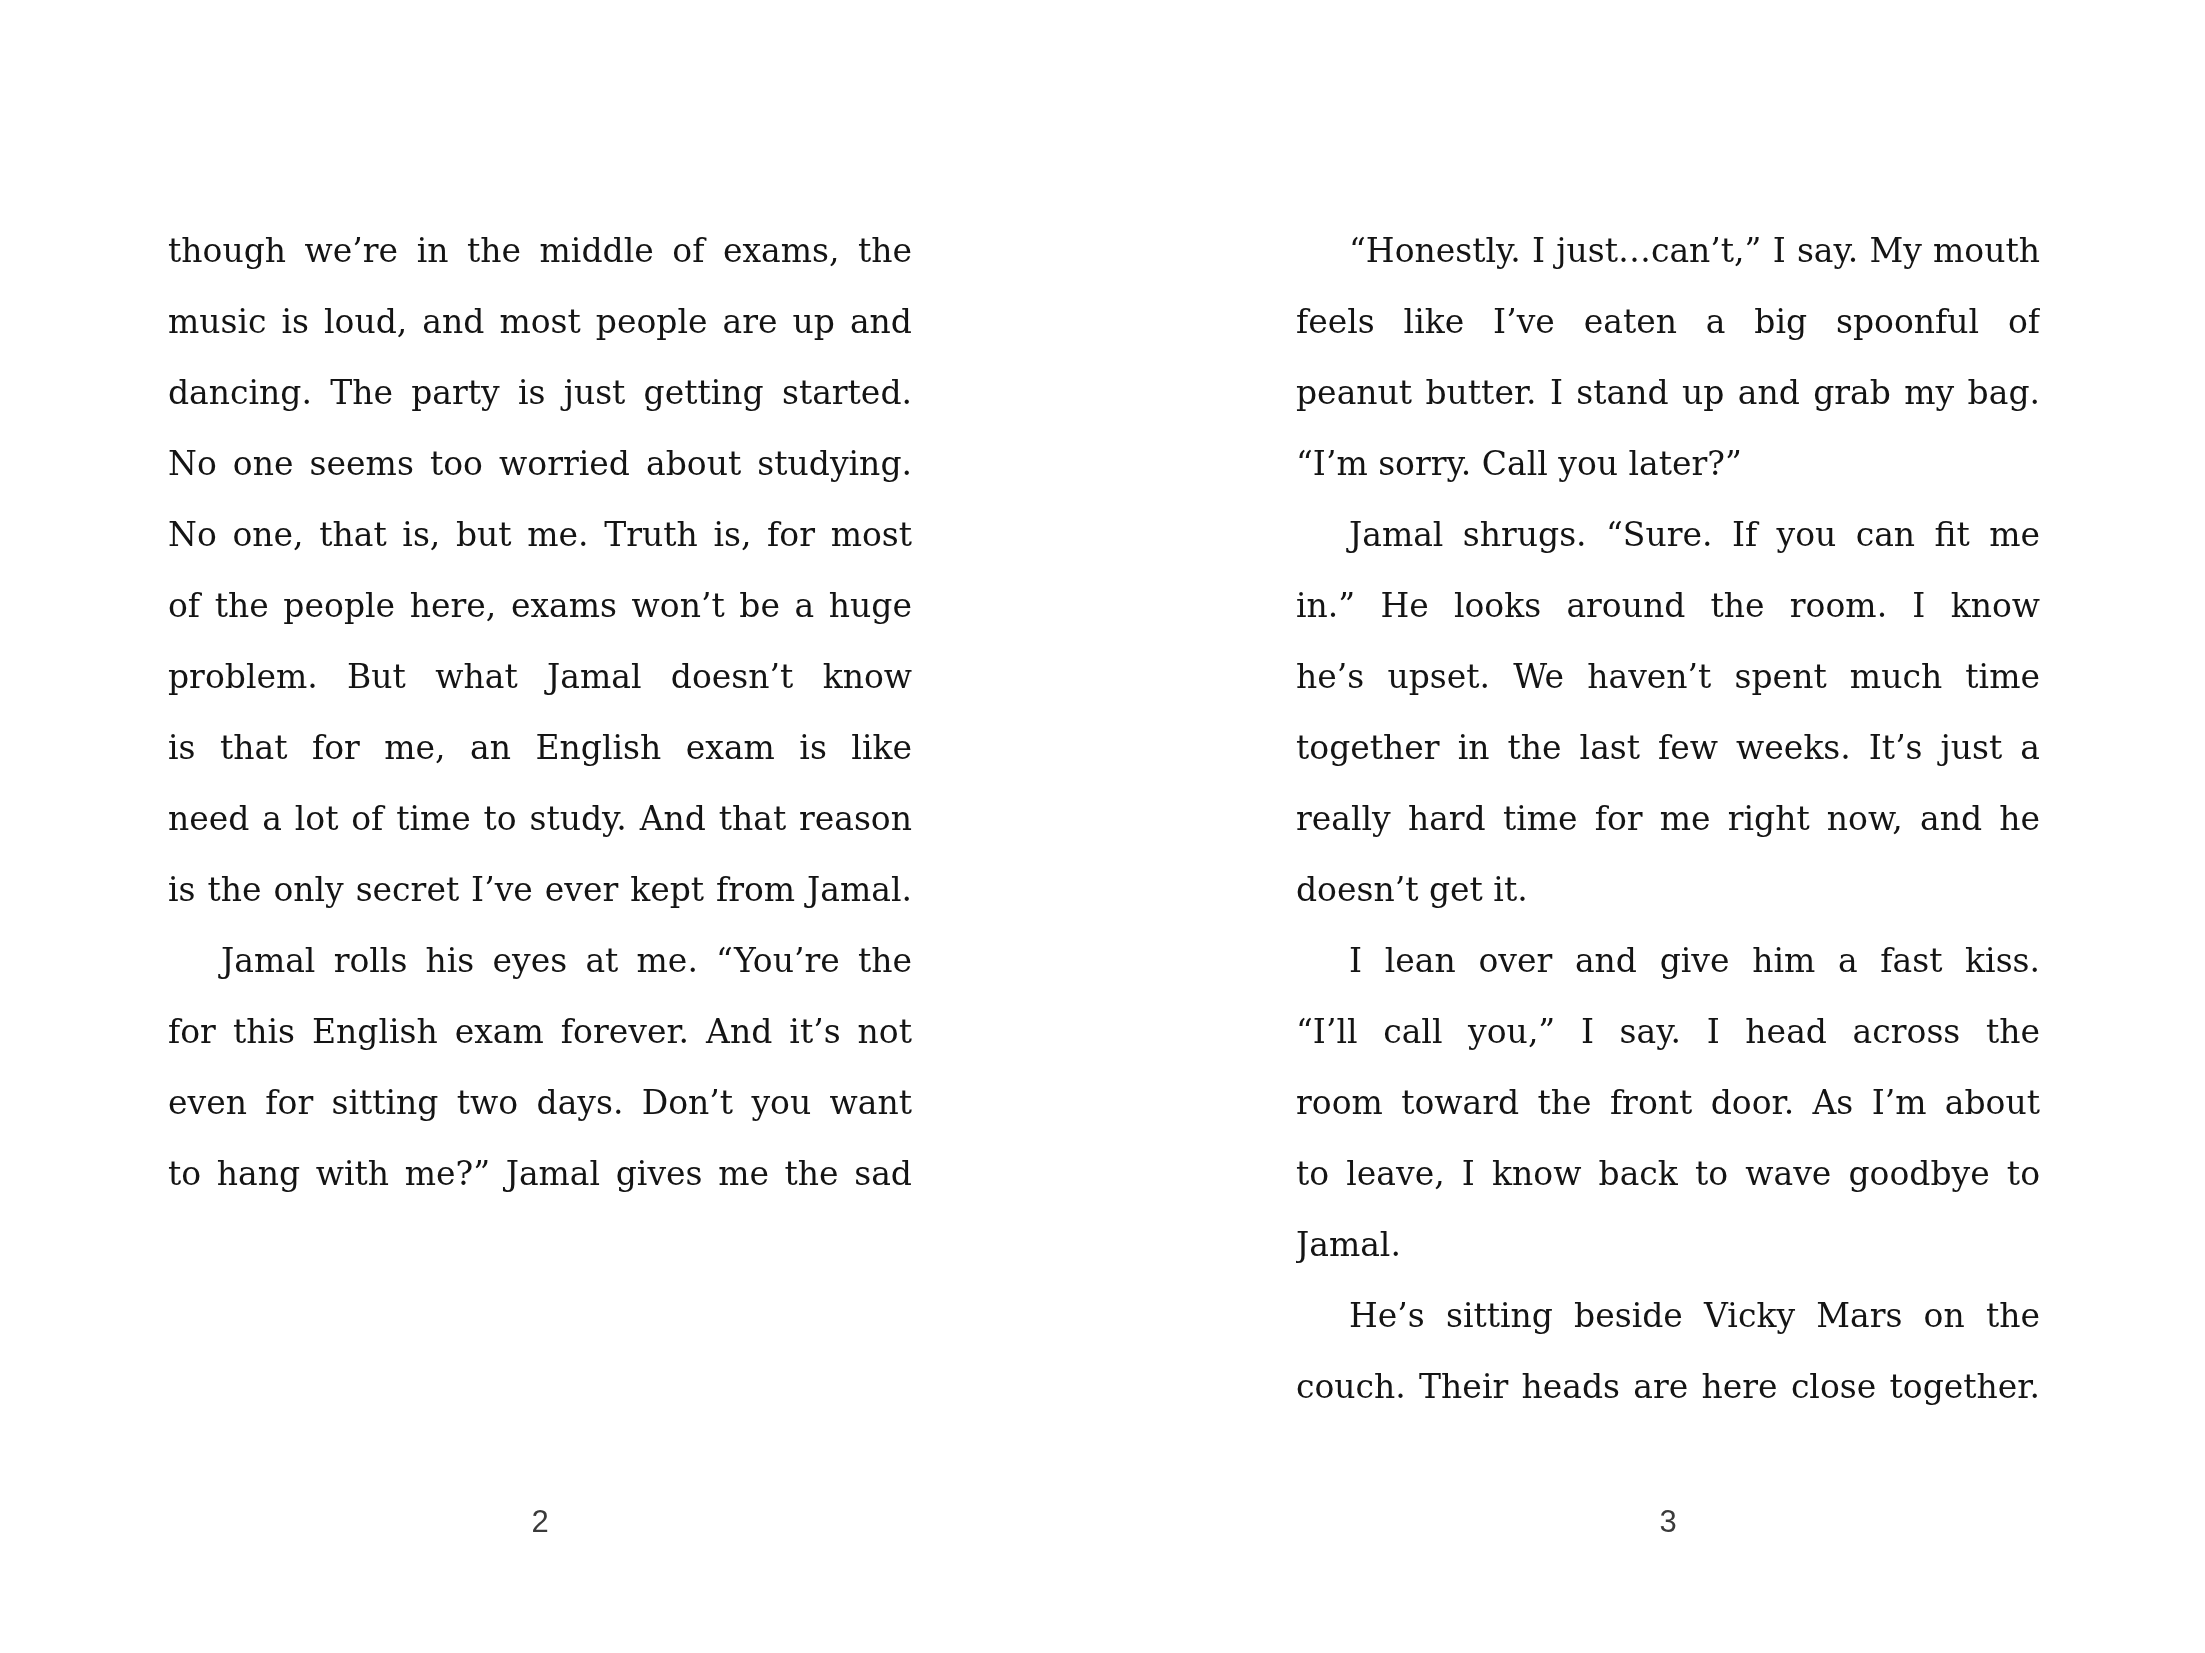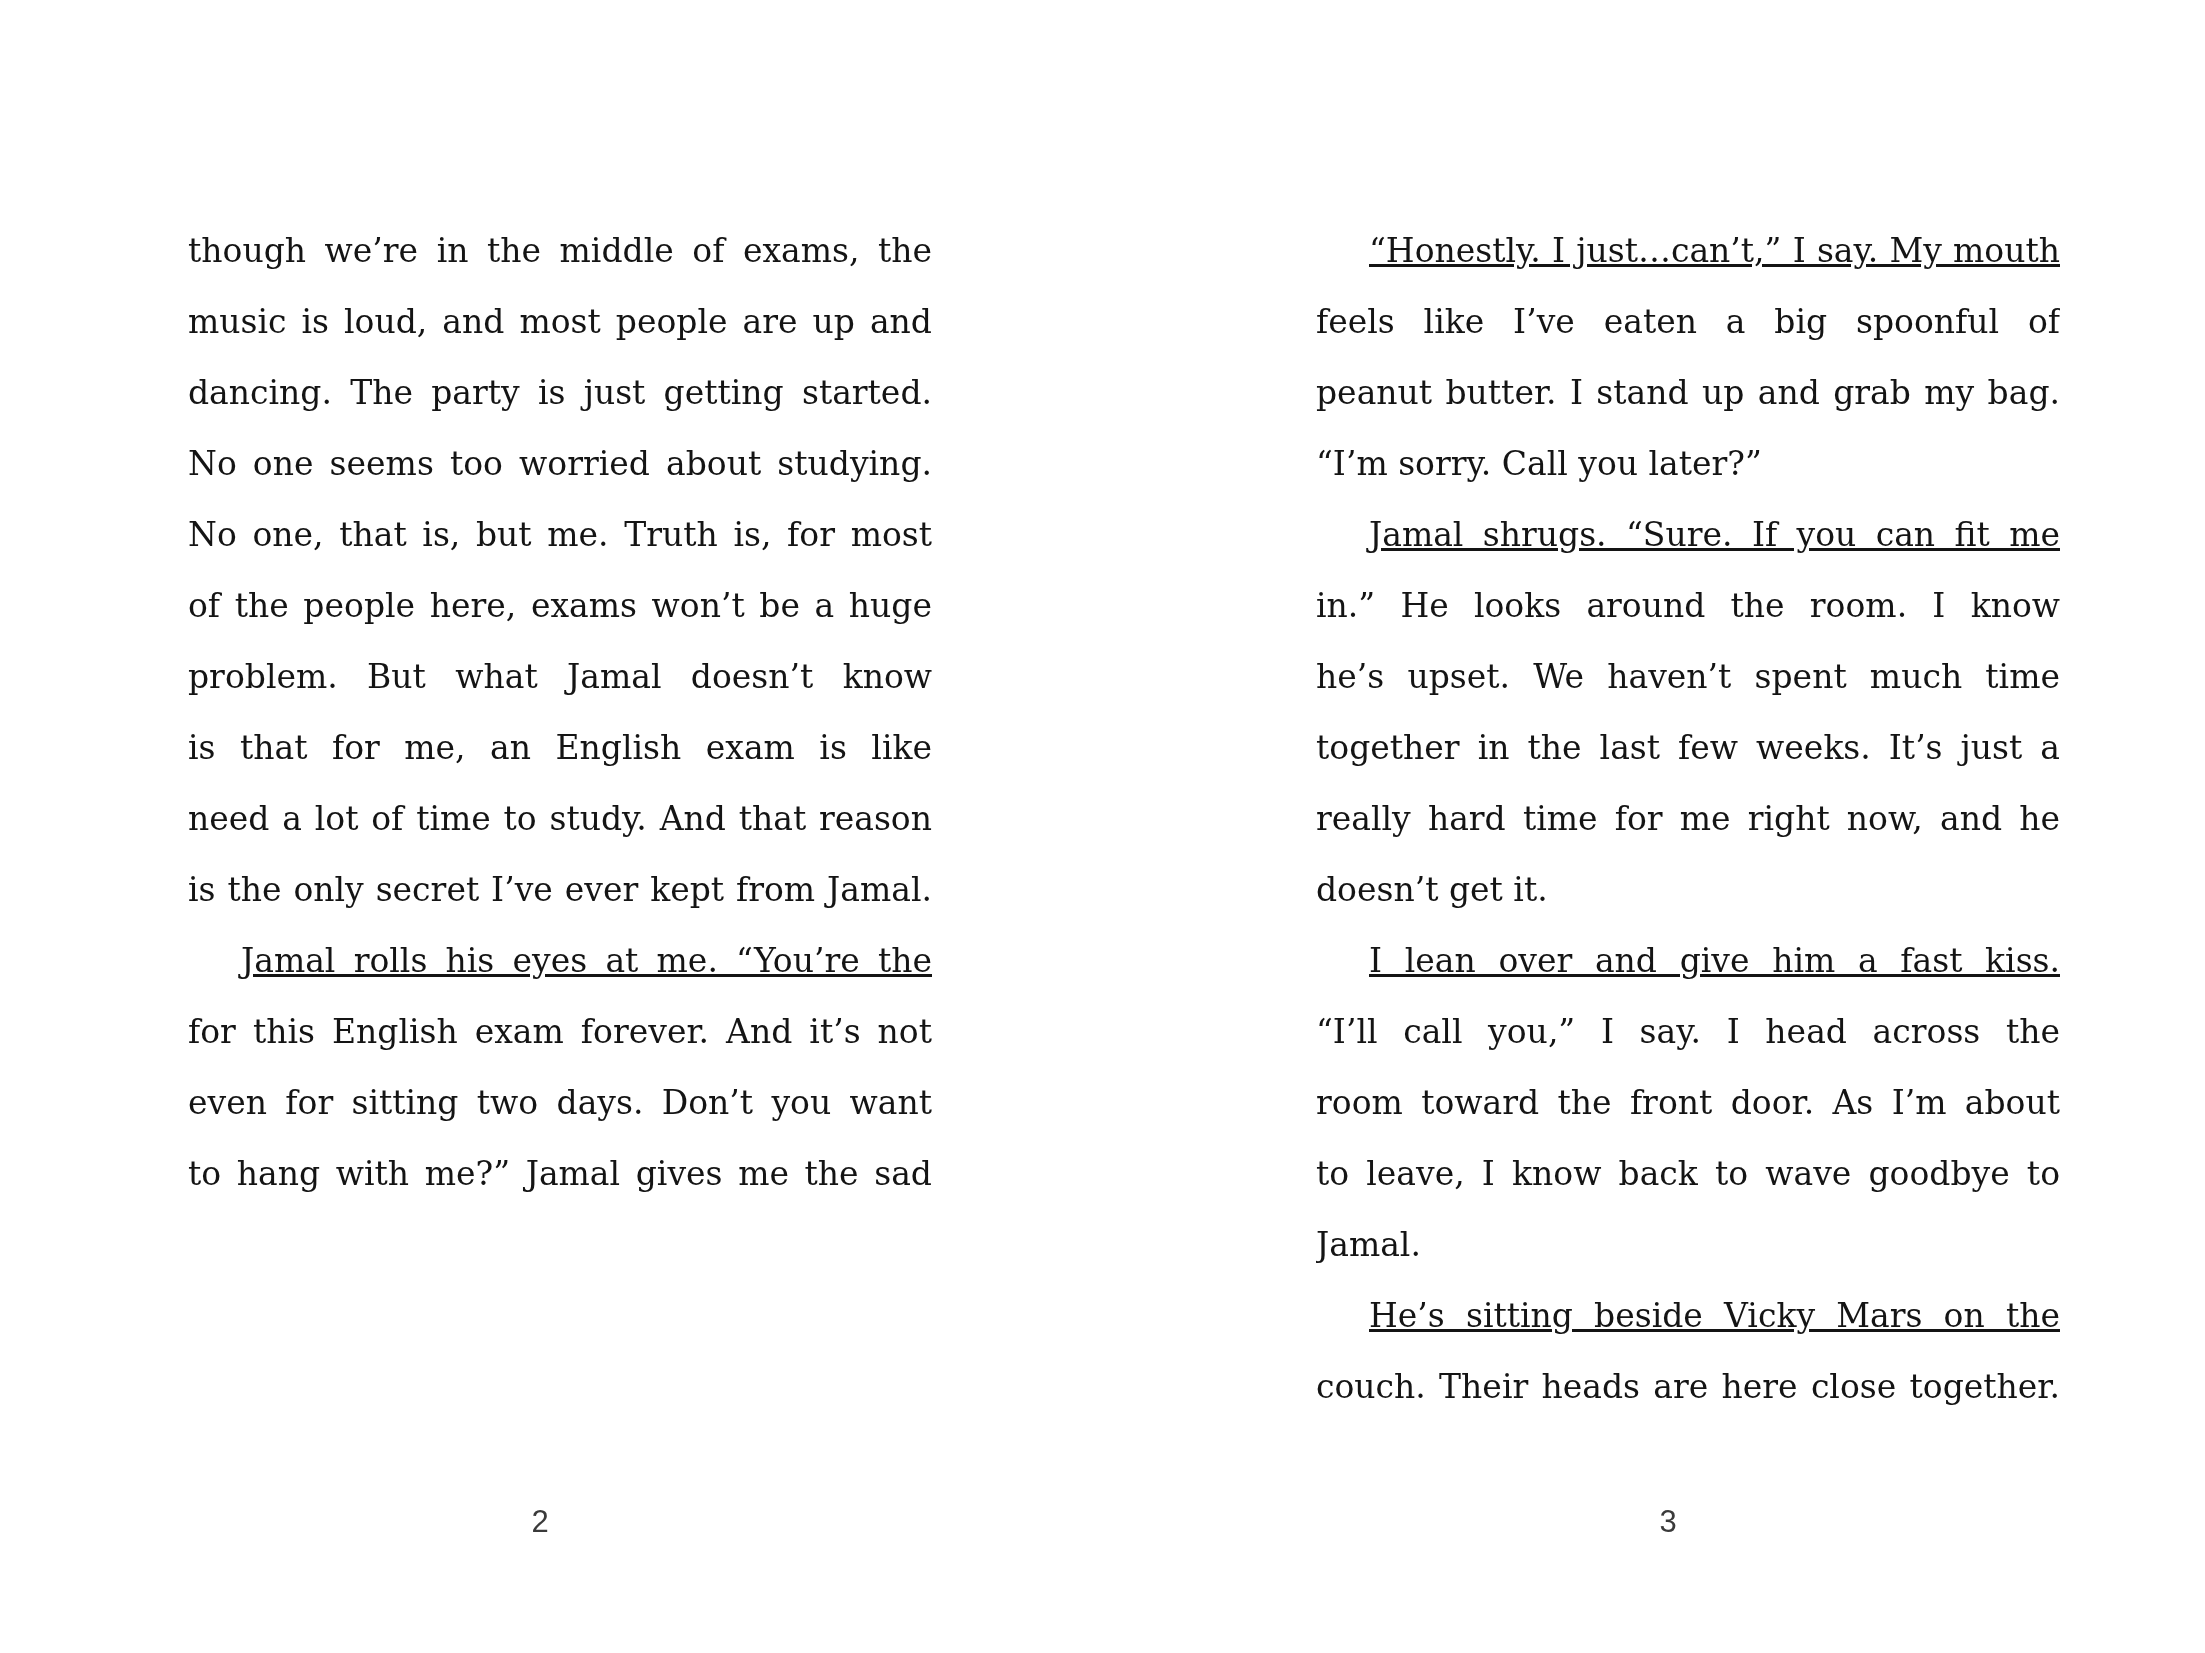--- a/index.html
+++ b/index.html
@@ -13,21 +13,20 @@
   .spread {
     position: relative;
     width: 2205px;
     height: 1654px;
     background: #ffffff;
   }
   .text-block {
     position: absolute;
     top: 215px;
     width: 744px;
-    margin-left: 20px;
   }
   .text-block.left  { left: 168px;  }
   .text-block.right { left: 1296px; }
   .line {
     height: 71px;
     line-height: 71px;
     font-family: "DejaVu Serif", serif;
     font-size: 33px;
     color: #141414;
     overflow: hidden;
@@ -35,21 +34,21 @@
   }
   
   .line.j { text-align: justify; }
   .line.j::after {
     content: "";
     display: inline-block;
     width: 100%;
     height: 0;
   }
   
-  .line.indent { text-indent: 53px; text-decoration: underline; }
+  .line.indent { text-indent: 53px; }
   .page-number {
     position: absolute;
     top: 1504px;
     width: 744px;
     text-align: center;
     font-family: "Liberation Sans", sans-serif;
     font-size: 31px;
     color: #3a3a3a;
   }
   .page-number.left  { left: 168px;  }

